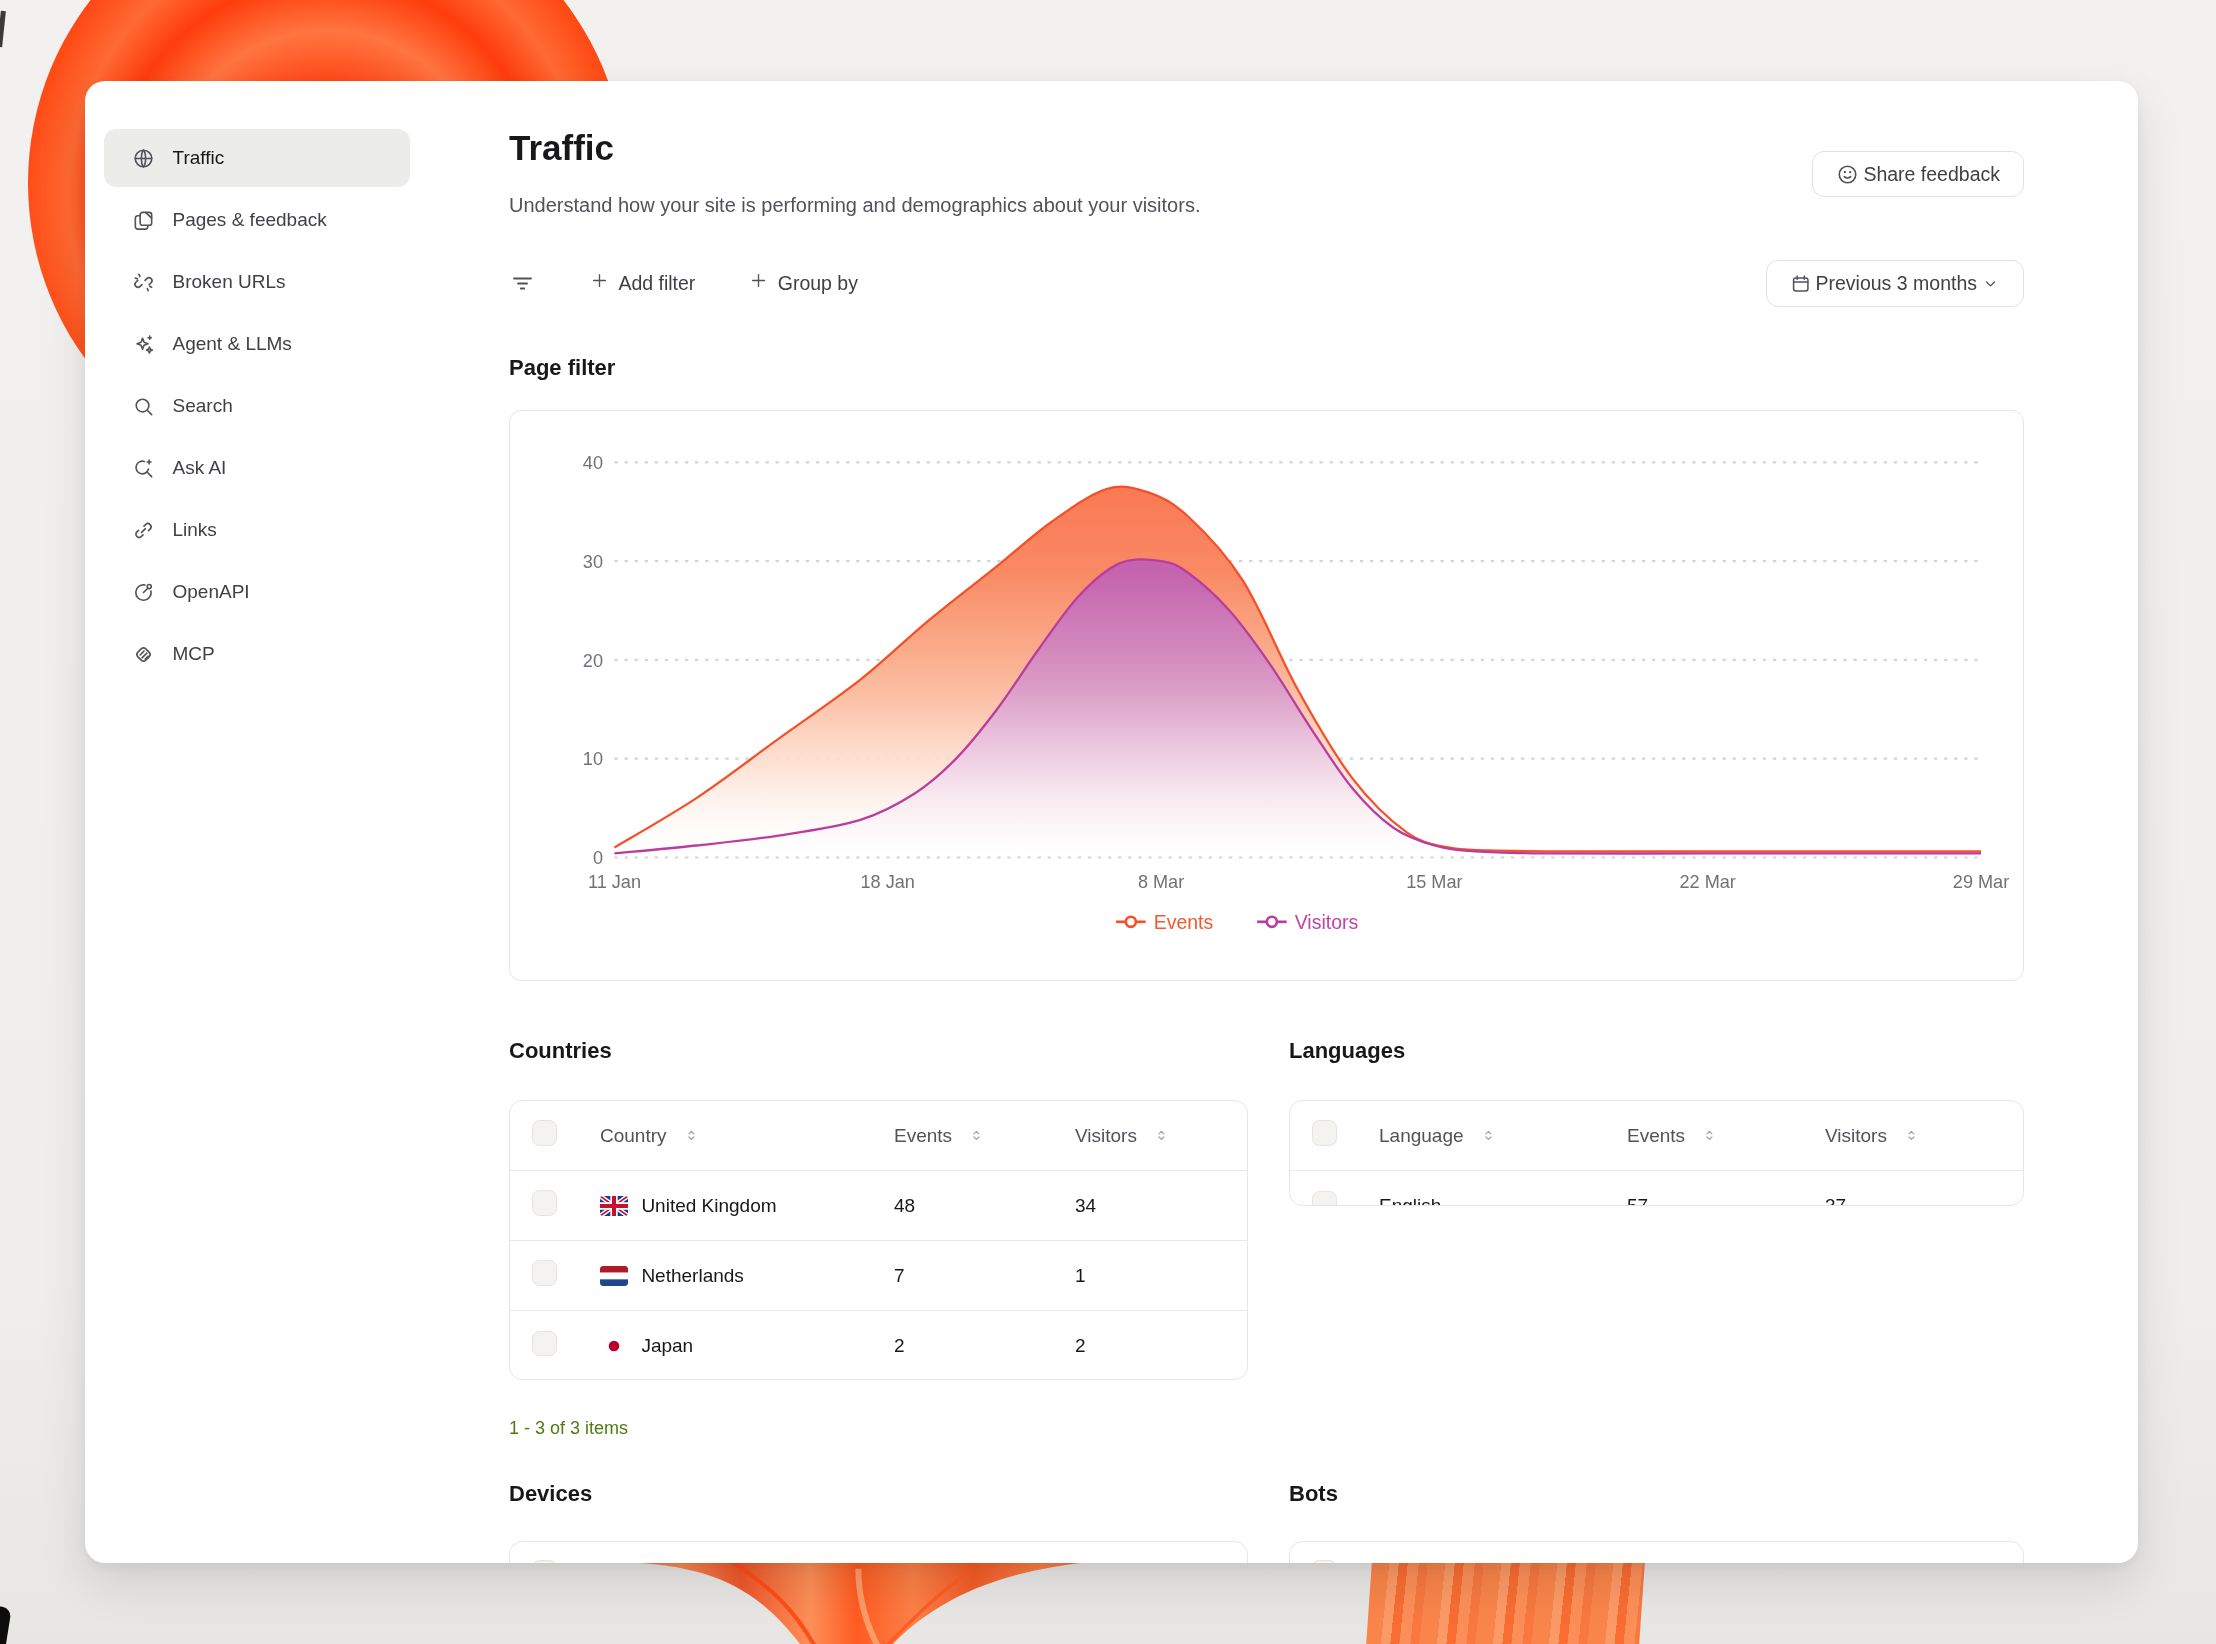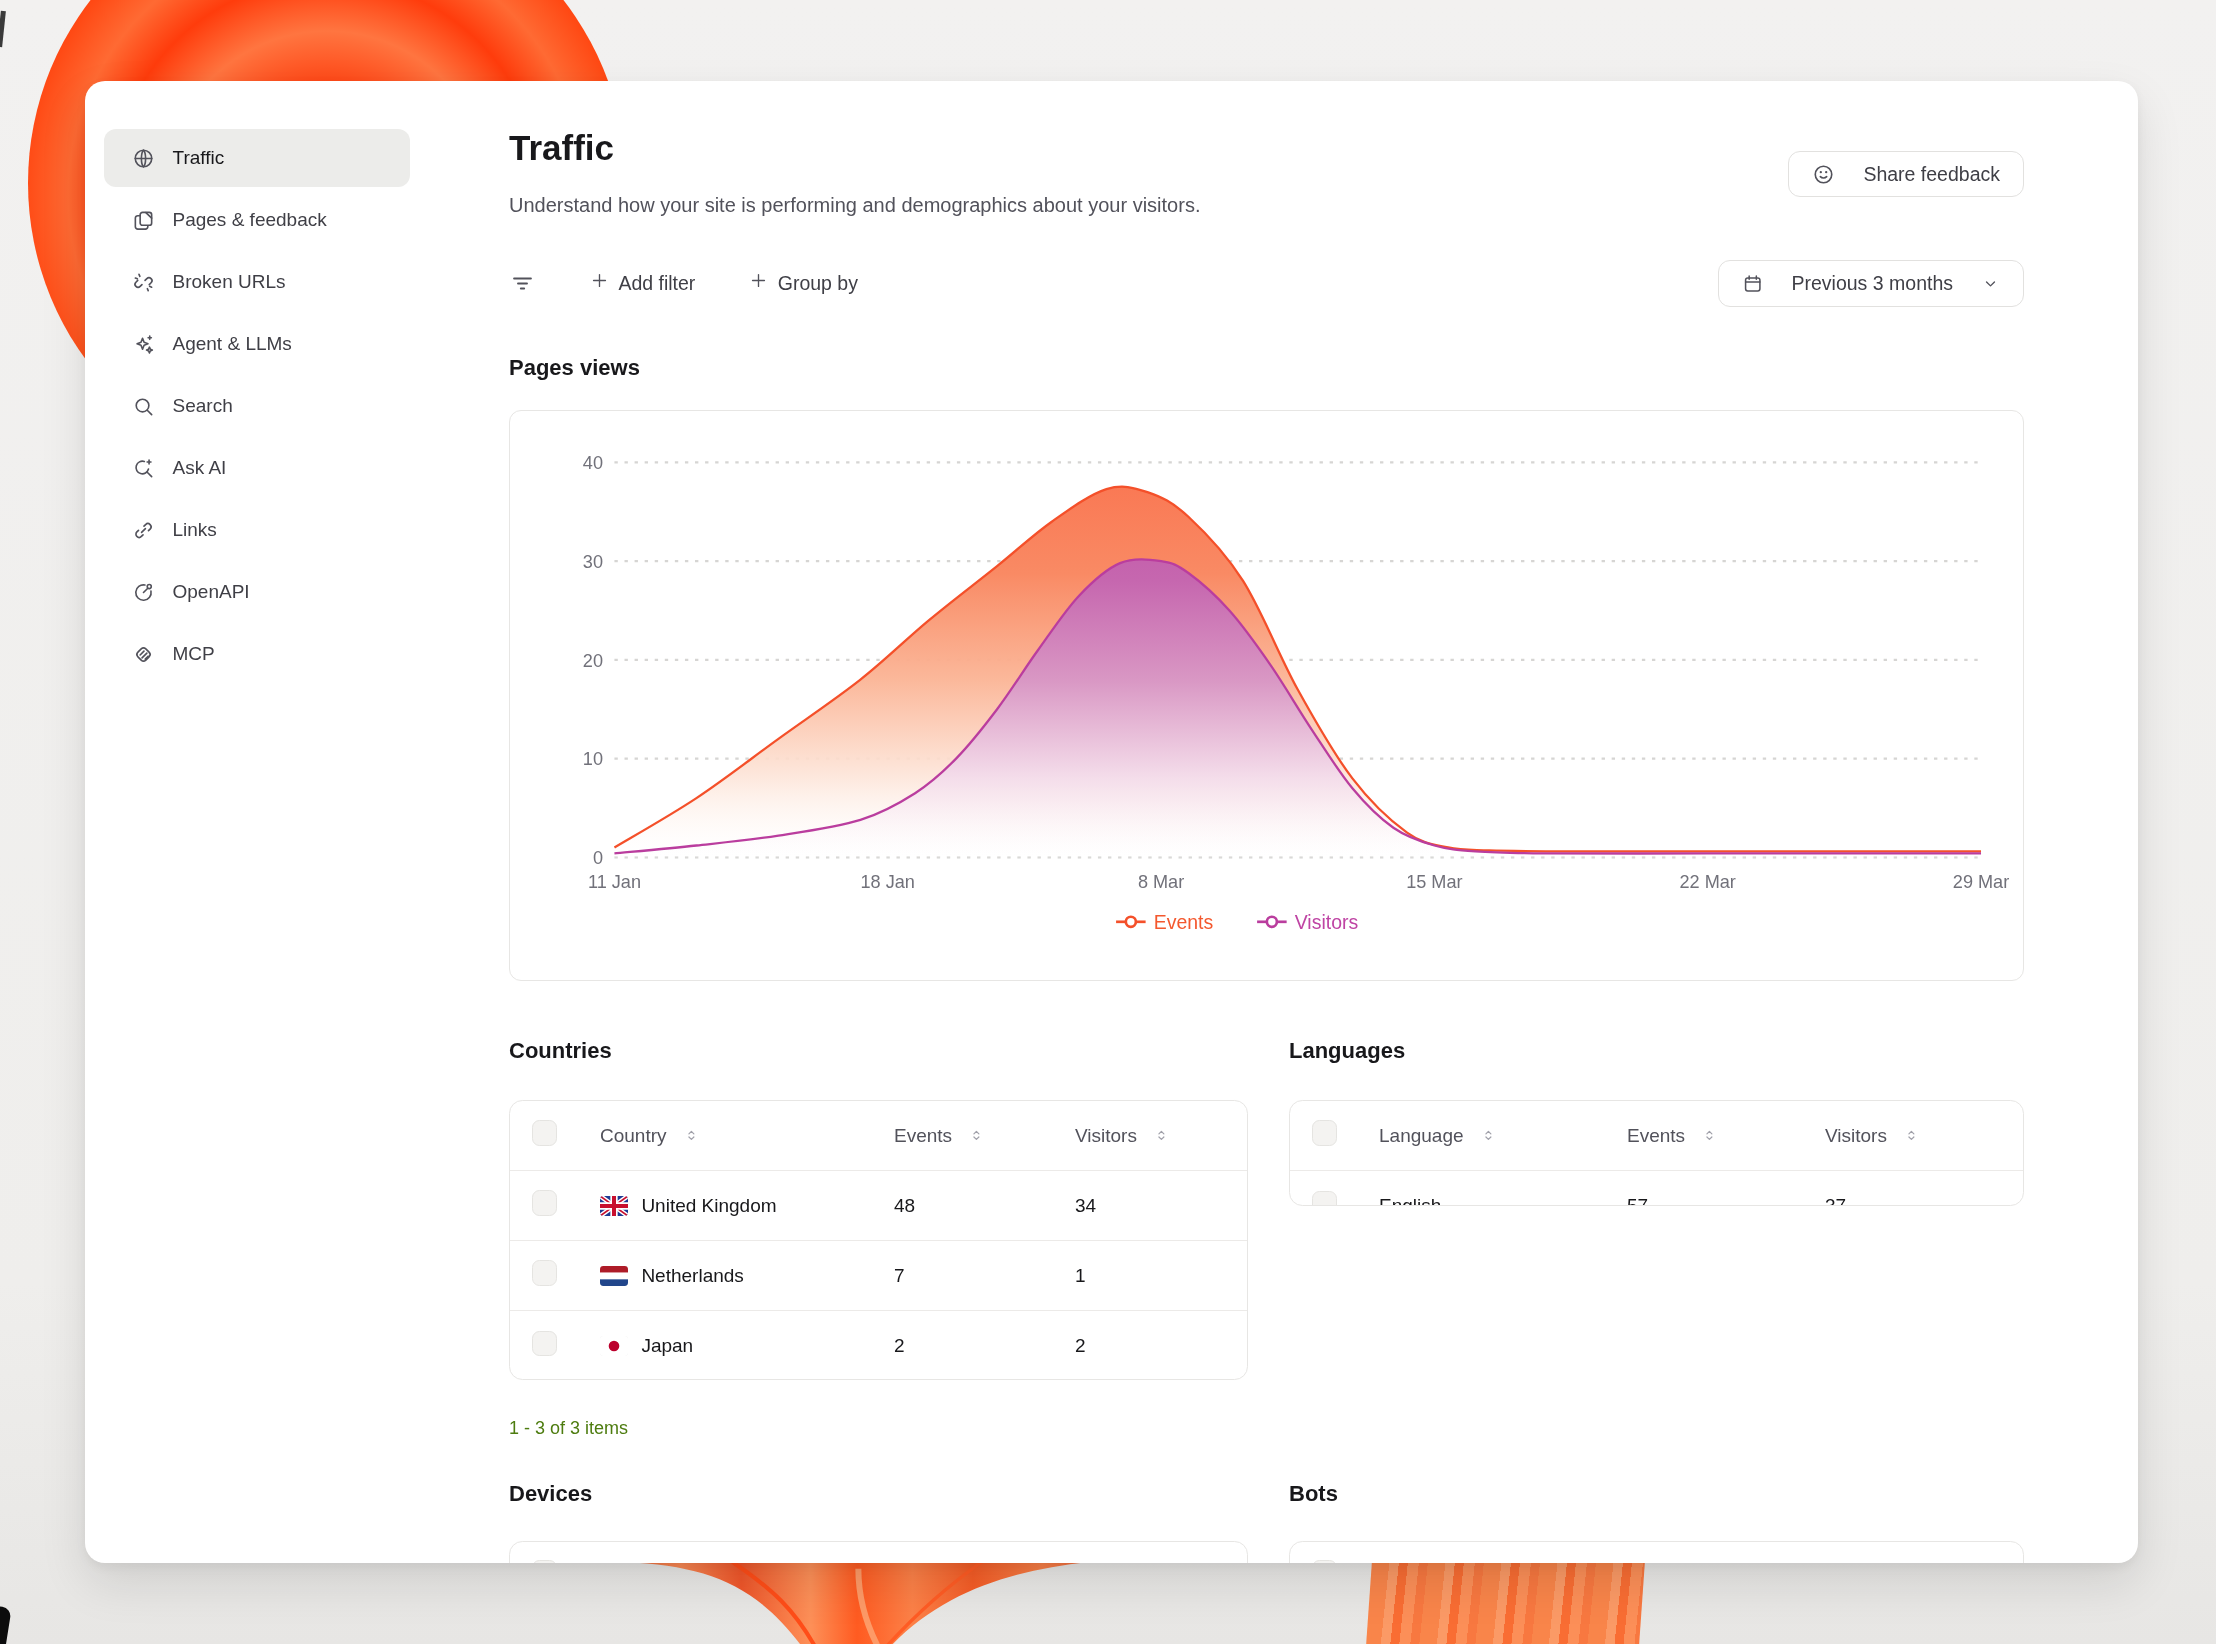--- a/index.html
+++ b/index.html
@@ -25,21 +25,21 @@
   .side-item{display:flex;align-items:center;gap:17.5px;height:58px;margin-bottom:4px;padding:0 28px;
     border-radius:12px;font-size:19px;color:#3f3f46;cursor:pointer;}
   .side-item.active{background:#ececea;color:#18181b;}
   .side-icon{width:23px;height:23px;flex:0 0 23px;display:flex;align-items:center;}
   .side-icon svg{width:23px;height:23px;display:block;}
   .icon-stroke{fill:none;stroke:#52525b;stroke-width:1.7;stroke-linecap:round;stroke-linejoin:round;}
 
   
   .page-title{position:absolute;left:424px;top:47px;margin:0;font-size:35px;font-weight:700;color:#18181b;}
   .page-desc{position:absolute;left:424px;top:113px;font-size:20px;color:#52525b;}
-  .btn{position:absolute;display:flex;align-items:center;gap:28px;background:#fff;border:1.3px solid #e2e1df;
+  .btn{position:absolute;display:flex;align-items:center;gap:4px;background:#fff;border:1.3px solid #e2e1df;
     border-radius:12px;font-size:19.5px;color:#3f3f46;padding:0 23px;height:46px;cursor:pointer;}
   .btn svg{display:block;}
   .btn-share{right:114px;top:70px;}
   .btn-range{right:114px;top:179px;height:47px;}
 
   
   .toolbar{position:absolute;left:424px;top:180px;display:flex;align-items:center;gap:54px;height:44px;}
   .tb-filtericon{width:27px;height:27px;cursor:pointer;}
   .tb-item{display:flex;align-items:center;gap:9.4px;font-size:19.5px;color:#3f3f46;cursor:pointer;}
 
@@ -266,21 +266,21 @@
     <span>Previous 3 months</span>
     <span>
       <svg width="19" height="19" viewBox="0 0 24 24">
           <g class="icon-stroke" stroke-width="1.9">
             <path d="M7,10l5,5 5,-5"></path>
           </g>
         </svg>
     </span>
   </button>
 
-  <h2 class="h2" style="left:424px;top:274px;">Pages views</h2>
+  <h2 class="h2" style="left:424px;top:274px;">Page filter</h2>
   <div class="chart-card">
     <svg id="pv-chart" width="1515" height="571" viewBox="0 0 2256 850" xmlns="http://www.w3.org/2000/svg">
         <defs>
           <linearGradient id="grad0" x1="0" y1="78" x2="0" y2="666" gradientUnits="userSpaceOnUse">
             <stop offset="0%" stop-color="#fa7450" stop-opacity="1"></stop>
             <stop offset="28%" stop-color="#f98a64" stop-opacity="1"></stop>
             <stop offset="55%" stop-color="#fbb495" stop-opacity="0.95"></stop>
             <stop offset="80%" stop-color="#fde6da" stop-opacity="0.9"></stop>
             <stop offset="100%" stop-color="#ffffff" stop-opacity="0.15"></stop>
           </linearGradient>

